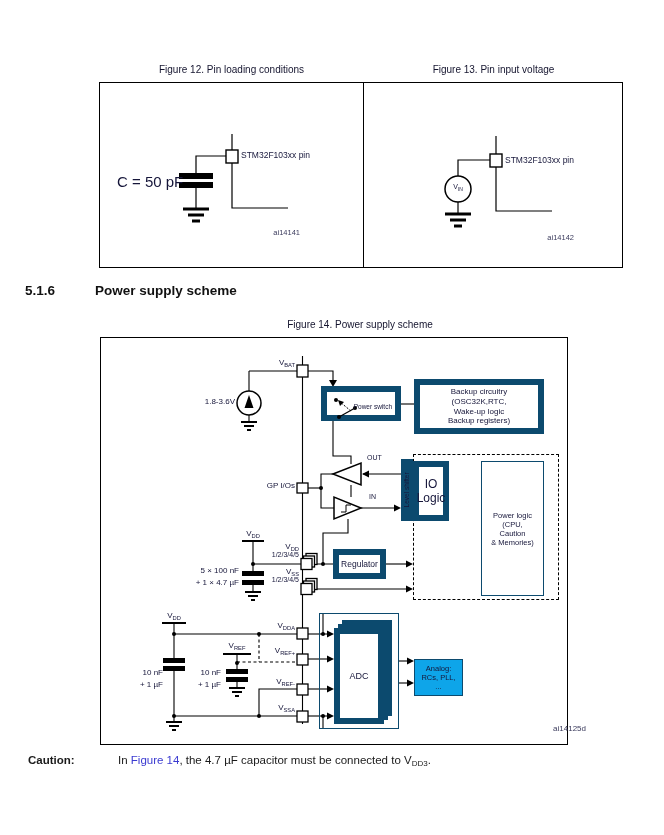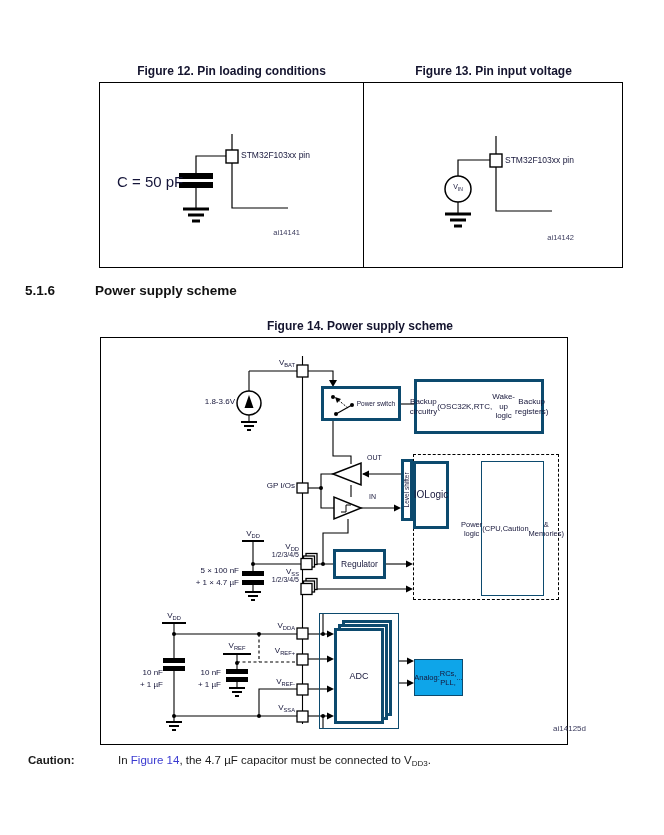--- a/index.html
+++ b/index.html
@@ -1,26 +1,26 @@
 <!DOCTYPE html>
 <html><head>
 <meta charset="utf-8">
 <style>
   *{box-sizing:border-box;margin:0;padding:0}
   body{background:#fff}
   .page{position:relative;width:664px;height:835px;background:#fff;
         font-family:"Liberation Sans",sans-serif;color:#1a1a1a;overflow:hidden}
   .figbox{position:absolute;border:1px solid #000;background:#fff}
-  .ftitle{position:absolute;font-weight:bold;font-size:12px;text-align:center;color:#14142e;white-space:nowrap}
+  .ftitle{position:absolute;font-weight:normal;font-size:10px;text-align:center;color:#14142e;white-space:nowrap}
   .h2{position:absolute;font-weight:bold;font-size:13.5px;color:#111;white-space:nowrap}
   .lbl{position:absolute;font-size:8px;line-height:1.15;white-space:nowrap;color:#16163a}
   .lbl sub{font-size:0.72em;vertical-align:-0.3em}
   .r{text-align:right}.c{text-align:center}
   .tag{position:absolute;font-size:7.5px;color:#3a3a5c;text-align:right;white-space:nowrap}
-  .box{position:absolute;border:3px solid #0c4a6e;background:#fff;display:flex;flex-direction:row;
+  .box{position:absolute;border:6px solid #0c4a6e;background:#fff;display:flex;flex-direction:column;
        align-items:center;justify-content:center;text-align:center;color:#16163a;line-height:1.2}
   .thin{border-width:1px}
   .dashedbox{position:absolute;border:1px dashed #000;background:transparent}
   .vtext{transform:rotate(-90deg);white-space:nowrap;font-size:6.5px;color:#16163a}
   .cau{position:absolute;font-size:11.5px;color:#1a1a1a;white-space:nowrap}
   .cau sub{font-size:0.7em;vertical-align:-0.25em}
   .link{color:#3a3ad0;}
   svg.layer{position:absolute;left:0;top:0}
 </style>
 </head>
@@ -225,21 +225,21 @@
       <span>Backup circuitry</span>
       <span>(OSC32K,RTC,</span>
       <span>Wake-up logic</span>
       <span>Backup registers)</span>
     </div>
 
     <div class="box" style="left:300px;top:121px;width:12px;height:62px">
       <span class="vtext">Level shifter</span>
     </div>
 
-    <div class="box" style="left:312px;top:123px;width:36px;height:68px;font-size:10px">
+    <div class="box" style="left:312px;top:123px;width:36px;height:60px;font-size:12px">
       <span>IO</span>
       <span>Logic</span>
     </div>
 
     <div class="box thin" style="left:380px;top:123px;width:63px;height:135px;font-size:7.5px">
       <span>Power logic</span>
       <span>(CPU,</span>
       <span>Caution</span>
       <span>&amp; Memories)</span>
     </div>

